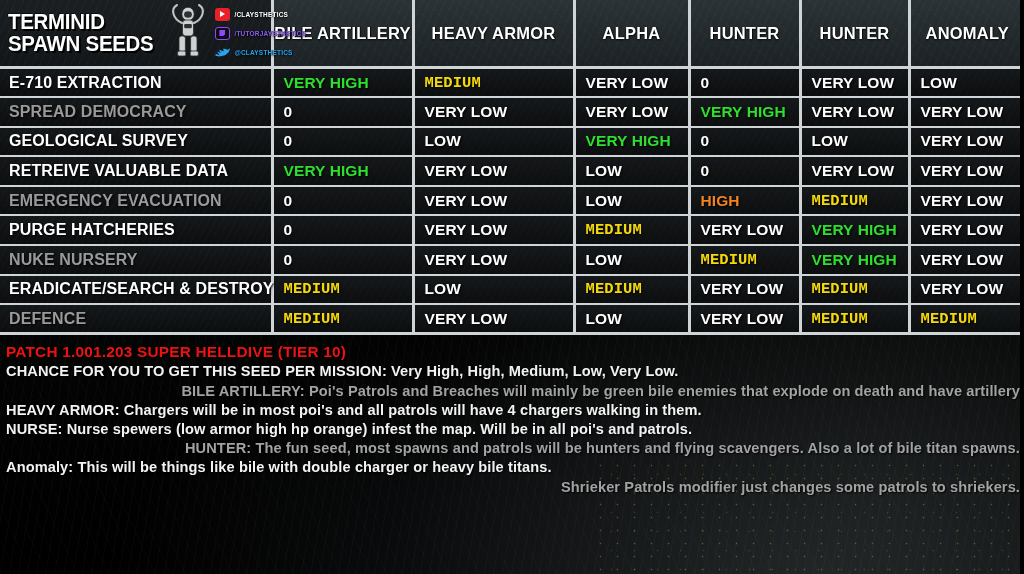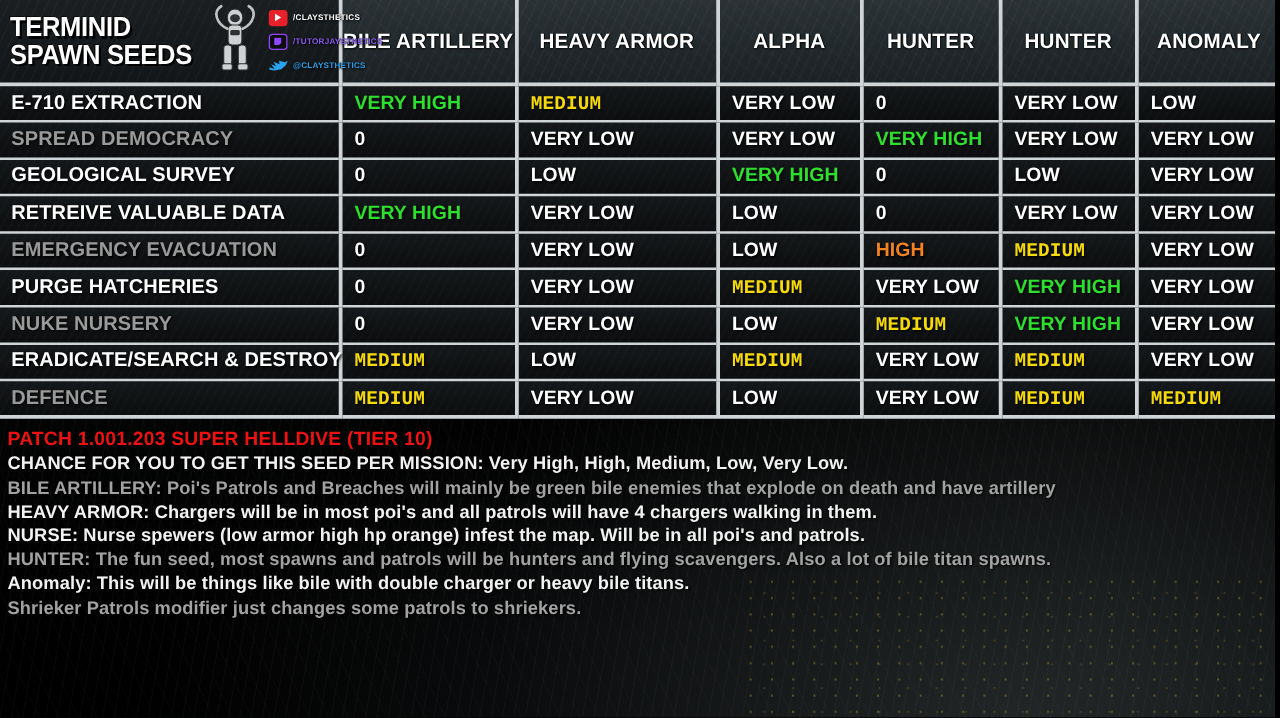--- a/index.html
+++ b/index.html
@@ -163,21 +163,21 @@
     font-size:14.6px;
     font-weight:bold;
     font-stretch:condensed;
     line-height:19.2px;
     letter-spacing:.1px;
     white-space:nowrap;
     text-shadow:1px 1px 2px rgba(0,0,0,.95);
   }
   .note.patch { color:#ee1111; font-size:15.4px; line-height:21px; letter-spacing:.2px; }
   .note.nw { color:#f2f2f2; }
-  .note.ng { color:#a2a2a2; }
+  .note.ng { color:#a2a2a2;text-align:right; }
 </style>
 </head>
 <body>
 
 <div id="page">
   <div class="layer">
 
     <table class="tbl">
       <colgroup>
         <col class="c-mission">

